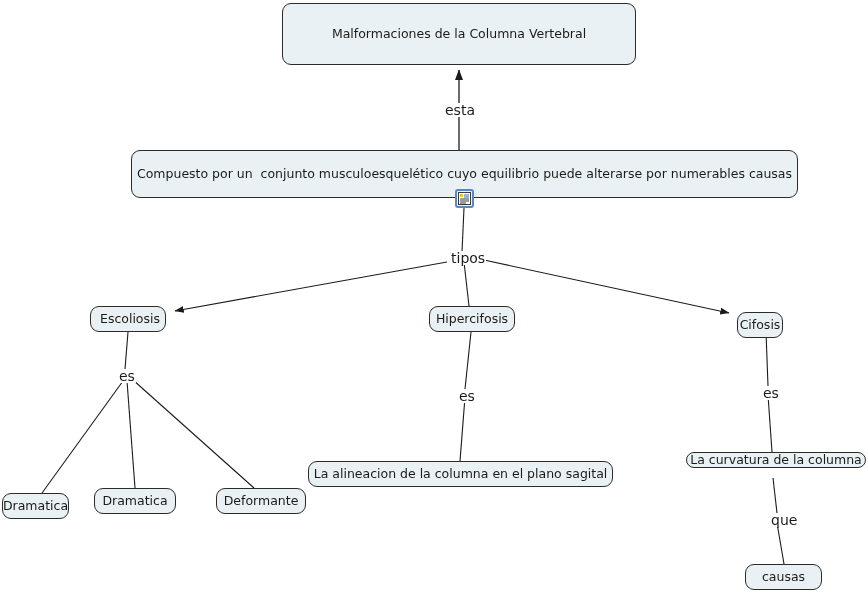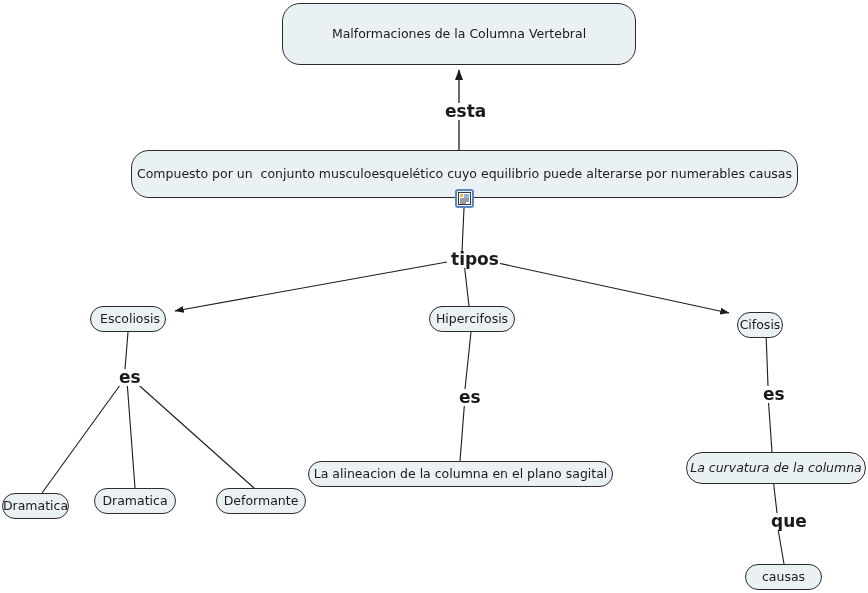--- a/index.html
+++ b/index.html
@@ -22,42 +22,41 @@
     left: 0;
     top: 0;
     width: 868px;
     height: 593px;
   }
   .node {
     position: absolute;
     box-sizing: border-box;
     background: #eaf1f4;
     border: 1px solid #2b2b2b;
-    border-radius: 18px;
+    border-radius: 9px;
     color: #1b1b1b;
     font-size: 12.5px;
     line-height: 1.25;
     display: flex;
     align-items: center;
     justify-content: center;
     text-align: center;
     padding: 0 10px;
     white-space: pre;
     z-index: 3;
   }
   .link-label {
     position: absolute;
     color: #1b1b1b;
-    font-size: 17px;
+    font-size: 14px;
     line-height: 1;
     background: #ffffff;
     padding: 0 1px;
     white-space: nowrap;
     z-index: 2;
-    font-weight: bold;
   }
   .res-badge {
     position: absolute;
     box-sizing: border-box;
     width: 19px;
     height: 19px;
     border: 2px solid #5b86c4;
     border-radius: 3px;
     background: #eef3f8;
     z-index: 4;
@@ -139,21 +138,21 @@
   </div>
 
   <div class="node" style="left:216px; top:488px; width:90px; height:26px;">
     <span>Deformante</span>
   </div>
 
   <div class="node" style="left:308px; top:461px; width:305px; height:26px;">
     <span>La alineacion de la columna en el plano sagital</span>
   </div>
 
-  <div class="node" style="left:686px; top:452px; width:180px; height:32px;font-style:italic;">
+  <div class="node" style="left:686px; top:452px; width:180px; height:16px;">
     <span>La curvatura de la columna</span>
   </div>
 
   <div class="node" style="left:745px; top:564px; width:77px; height:26px;">
     <span>causas</span>
   </div>
 
   <div class="link-label" style="left:444px; top:103px;">
     <span>esta</span>
   </div>

